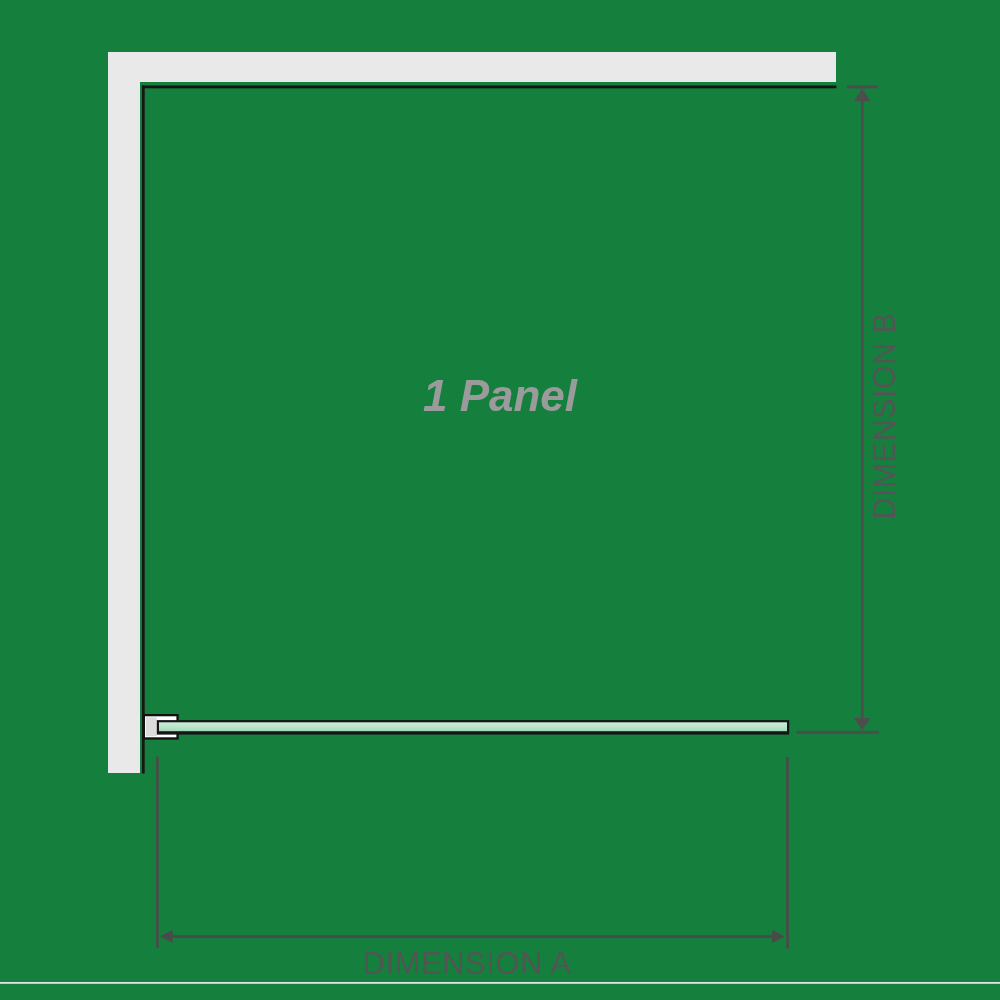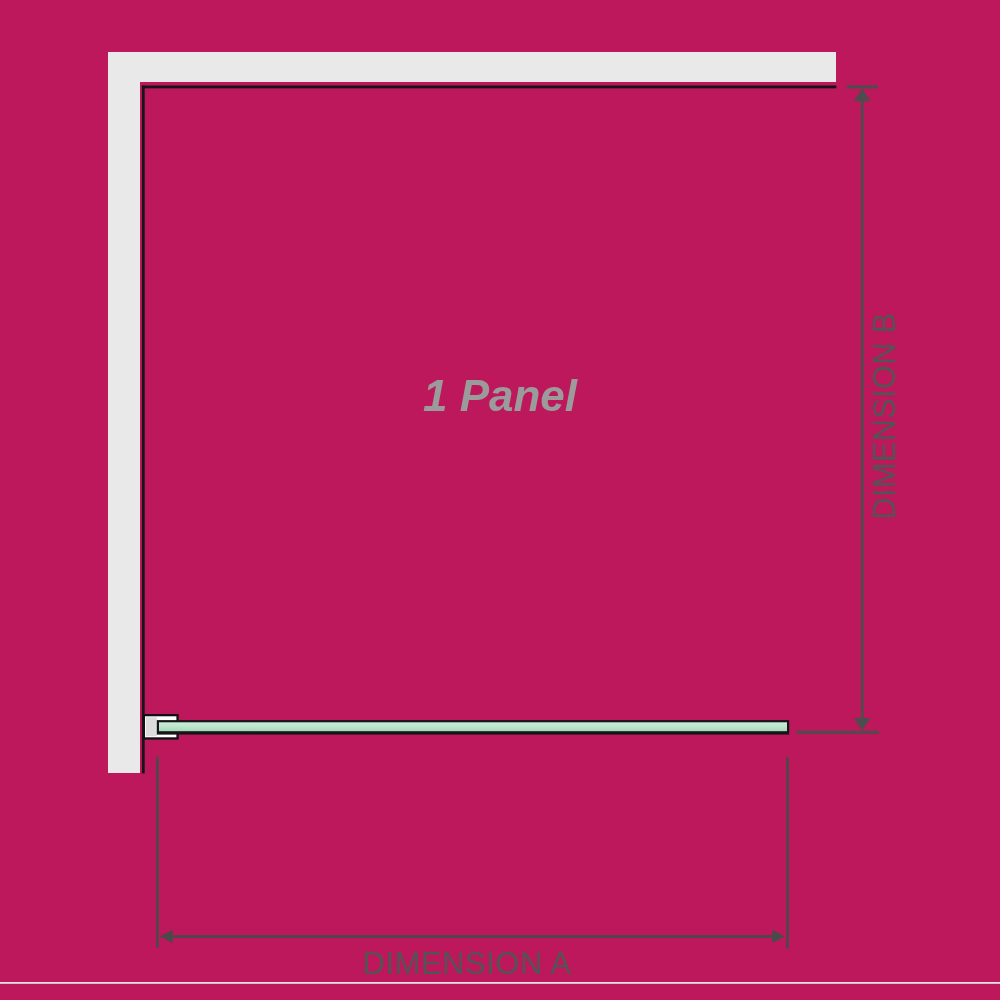--- a/index.html
+++ b/index.html
@@ -1,16 +1,16 @@
 <!DOCTYPE html>
 <html><head>
 <meta charset="utf-8">
 <style>
   html,body{margin:0;padding:0;background:#ffffff;}
-  .page{position:relative;width:1000px;height:1000px;overflow:hidden;background:#be185d;
+  .page{position:relative;width:1000px;height:1000px;overflow:hidden;background:#15803d;
         font-family:"Liberation Sans",sans-serif;}
 </style>
 </head>
 <body>
 <div class="page">
 <svg width="1000" height="1000" viewBox="0 0 1000 1000" xmlns="http://www.w3.org/2000/svg">
   <defs>
     <linearGradient id="glassGrad" x1="0" y1="0" x2="0" y2="1">
       <stop offset="0" stop-color="#cbecd9"></stop>
       <stop offset="0.45" stop-color="#bde6cd"></stop>

